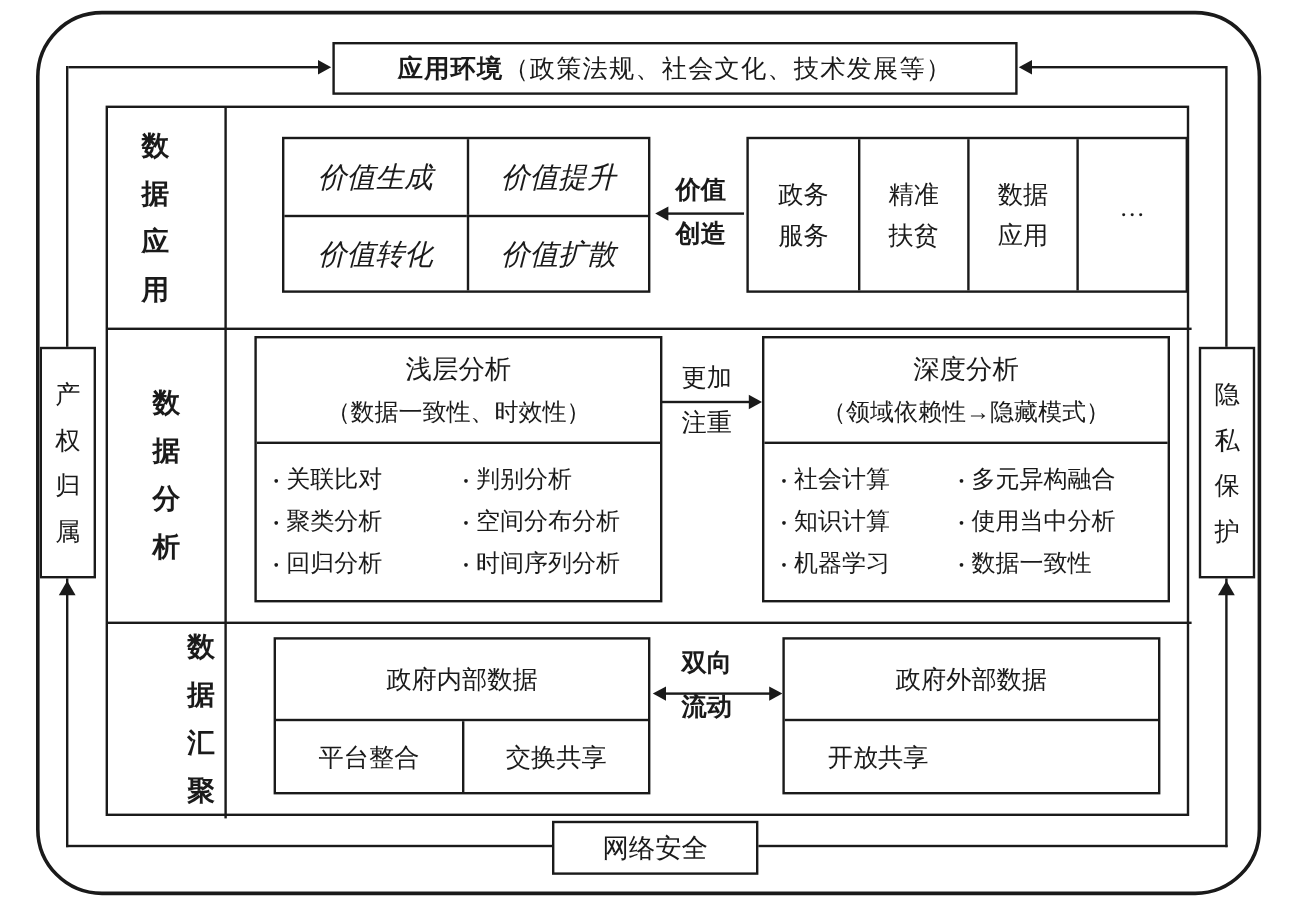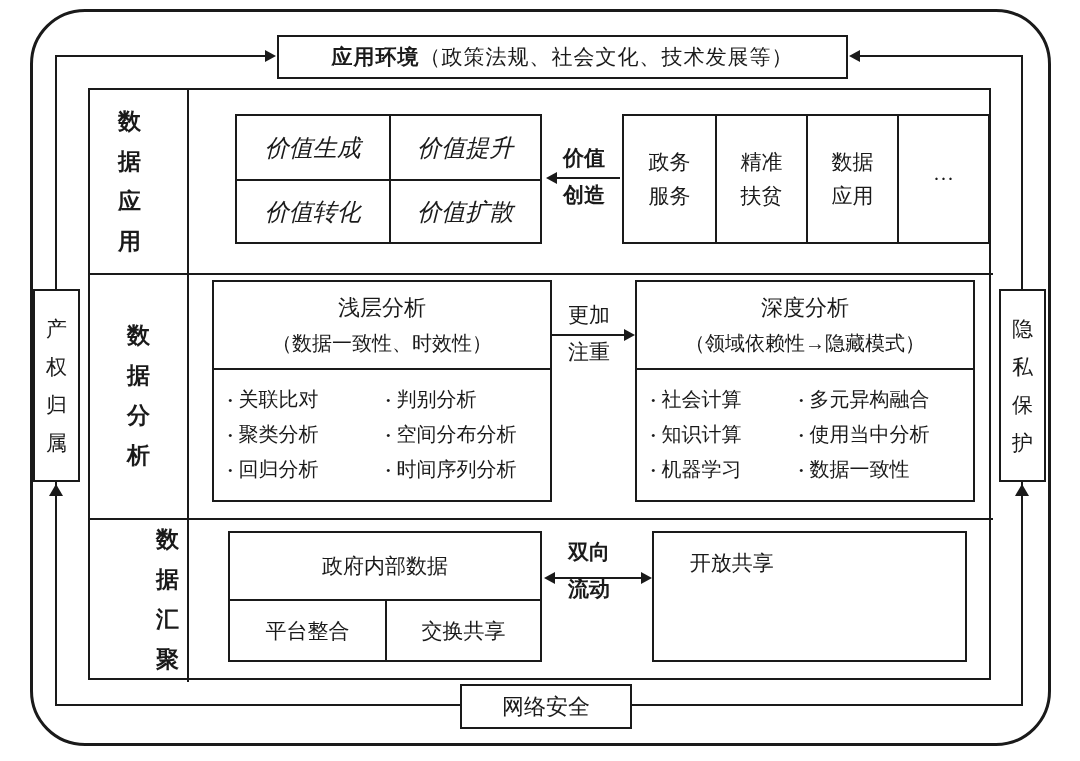--- a/index.html
+++ b/index.html
@@ -203,19 +203,20 @@
         <div class="cell">交换共享</div>
       </div>
     </div>
 
     <div class="stack2" style="left:468px; top:444px;font-weight:bold;">双向流动</div>
     <div class="tri-left" style="left:454px; top:482px;"></div>
     <div class="hline" style="left:464px; top:487px; width:90px;"></div>
     <div class="tri-right" style="left:551px; top:482px;"></div>
 
     <div class="agg-box" style="left:562px; top:441px; width:315px;">
+      <div class="agg-title">政府外部数据</div>
       <div class="agg-cells">
         <div class="cell">开放共享</div>
       </div>
     </div>
 
   </div>
 </div>
 
 </body></html>

